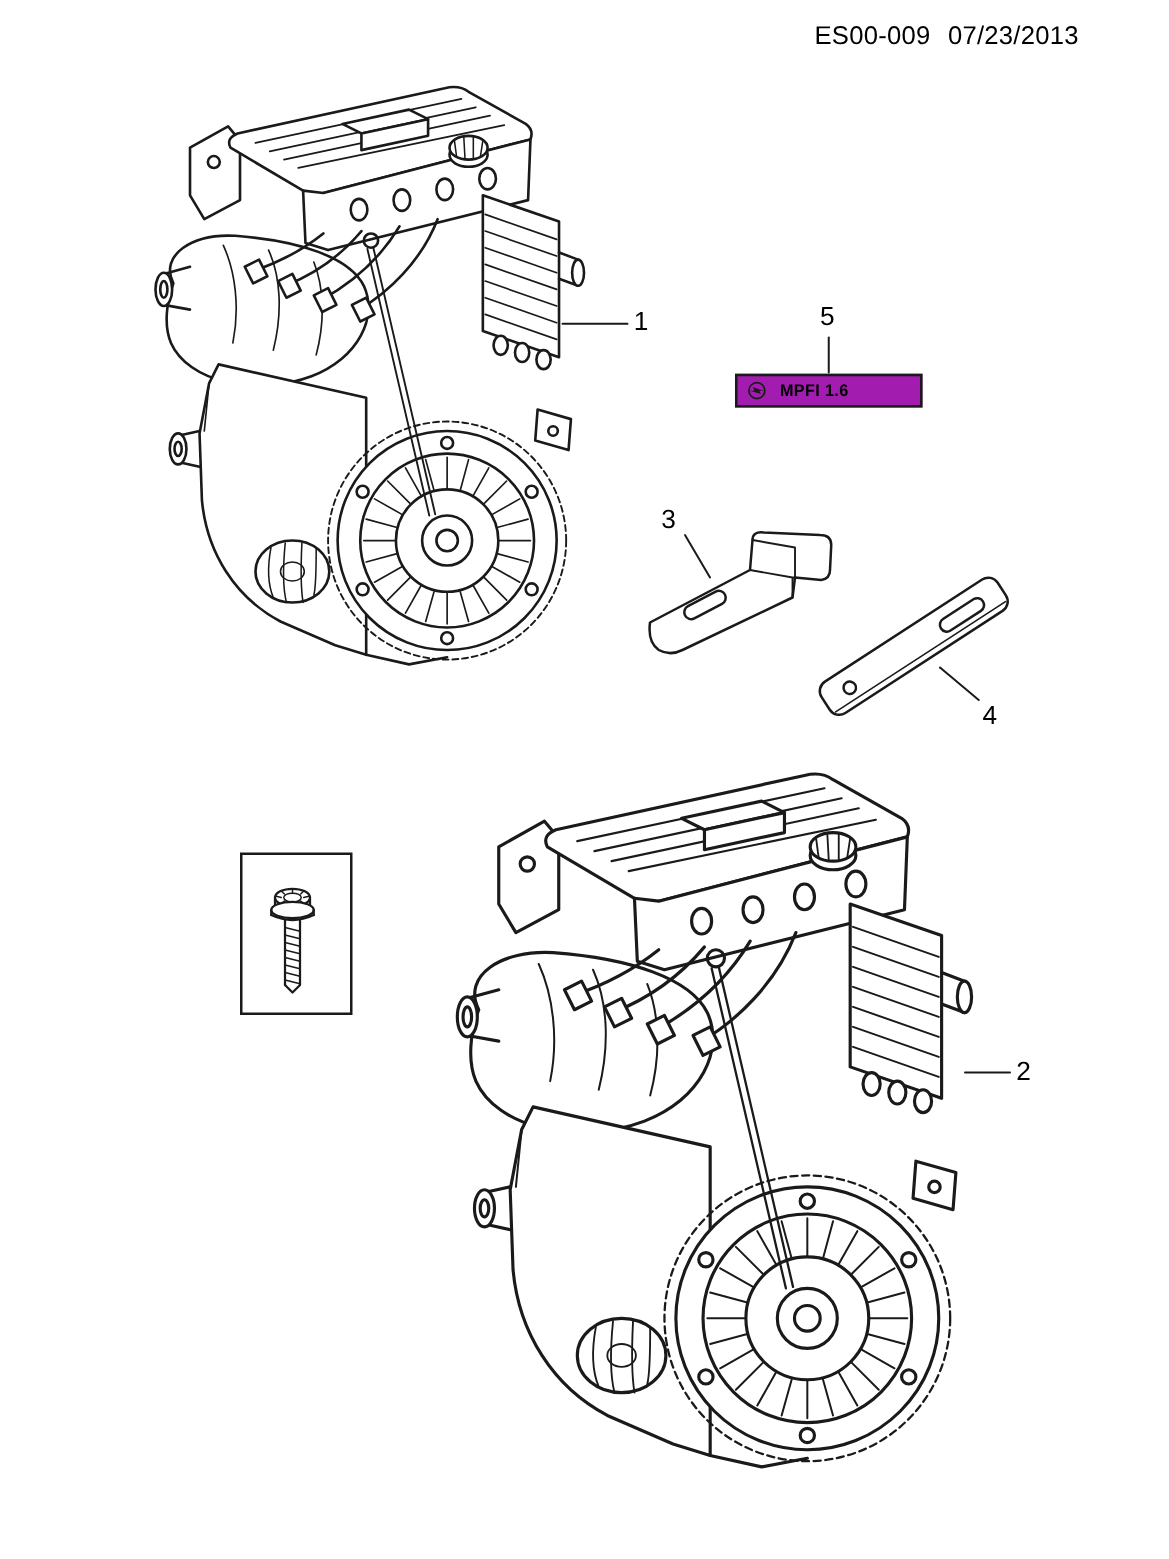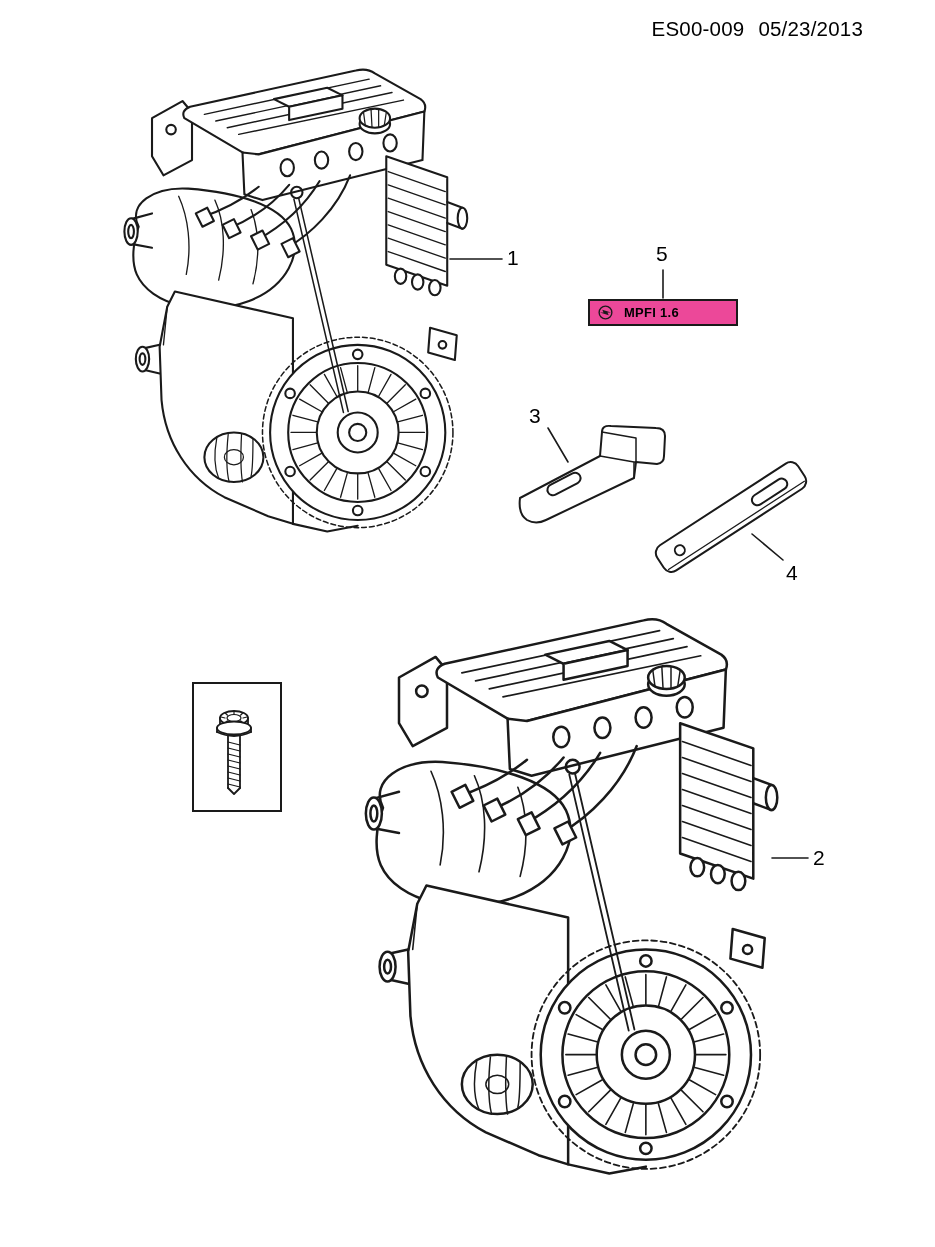--- a/index.html
+++ b/index.html
@@ -13,21 +13,21 @@
     font-size:20.5px; letter-spacing:.2px; white-space:nowrap;
   }
   .header .date { margin-left:14px; }
   .art { position:absolute; }
   .engine1 { left:72px;  top:42px;  width:400px; height:519px; }
   .engine2 { left:303px; top:586px; width:480px; height:623px; }
   .overlay { position:absolute; left:0; top:0; width:935px; height:1247px; }
   .callout { position:absolute; font-size:21px; line-height:1; }
   .badge {
     position:absolute; left:588px; top:299px; width:150px; height:27px;
-    border:2px solid #1a1a1a; background:#ec4899;
+    border:2px solid #1a1a1a; background:#a21caf;
     display:flex; align-items:center; padding:0 7px;
   }
   .badge-text { font-weight:bold; font-size:13.5px; margin-left:10px; letter-spacing:.3px; transform:scaleX(.96); transform-origin:left center; }
   .blitz { width:17px; height:17px; flex:0 0 auto; }
   .box6 {
     position:absolute; left:192px; top:682px; width:90px; height:130px;
     border:2px solid #1a1a1a; background:#fff;
   }
   .box6 svg { position:absolute; left:0; top:0; width:100%; height:100%; }
   .defs-holder { position:absolute; width:0; height:0; overflow:hidden; }
@@ -113,21 +113,21 @@
           <path d="M220,212 l12,-6 l7,14 l-12,6 Z"></path>
 
           <circle cx="236" cy="158" r="6" fill="none"></circle>
           <path d="M238,164 L290,388 M233,165 L285,389" fill="none" stroke-width="1.6"></path>
         </g>
       </symbol>
     </defs>
   </svg>
 
   <div class="header">
-    <span>ES00-009</span><span class="date">05/23/2013</span>
+    <span>ES00-009</span><span class="date">07/23/2013</span>
   </div>
 
   <svg class="art engine1" viewBox="0 0 420 545" xmlns="http://www.w3.org/2000/svg">
     <use href="#engine-art"></use>
   </svg>
   <svg class="art engine2" viewBox="0 0 420 545" xmlns="http://www.w3.org/2000/svg">
     <use href="#engine-art"></use>
   </svg>
 
   <svg class="overlay" viewBox="0 0 935 1247" xmlns="http://www.w3.org/2000/svg">

